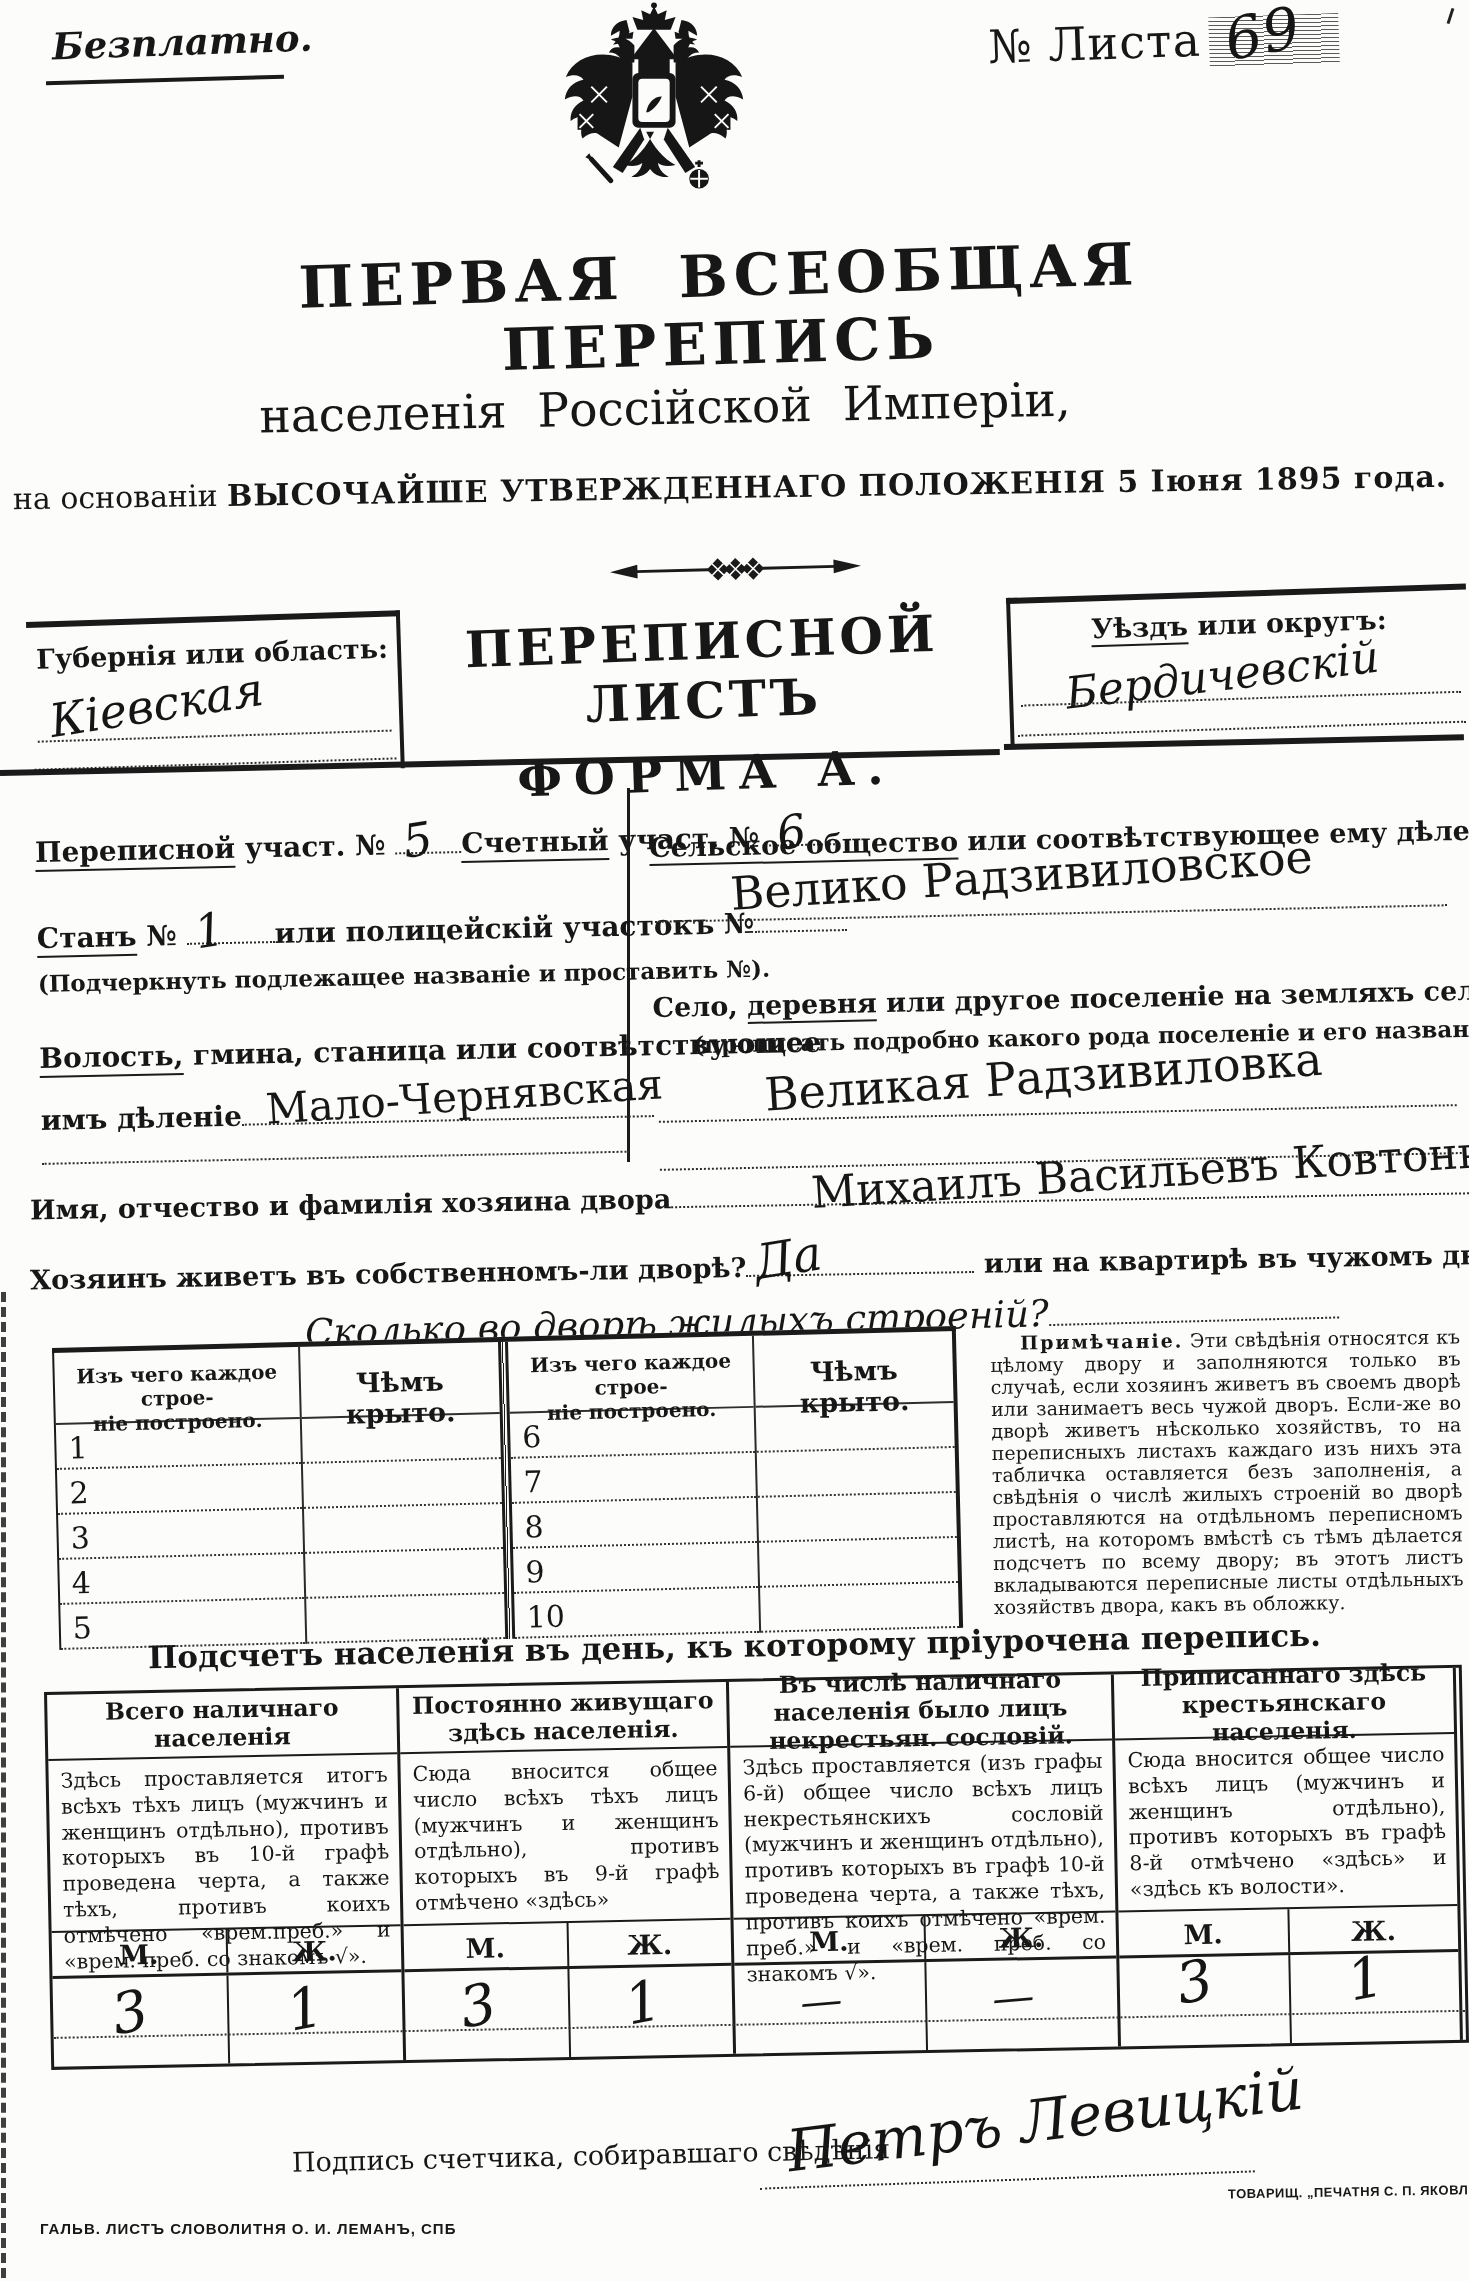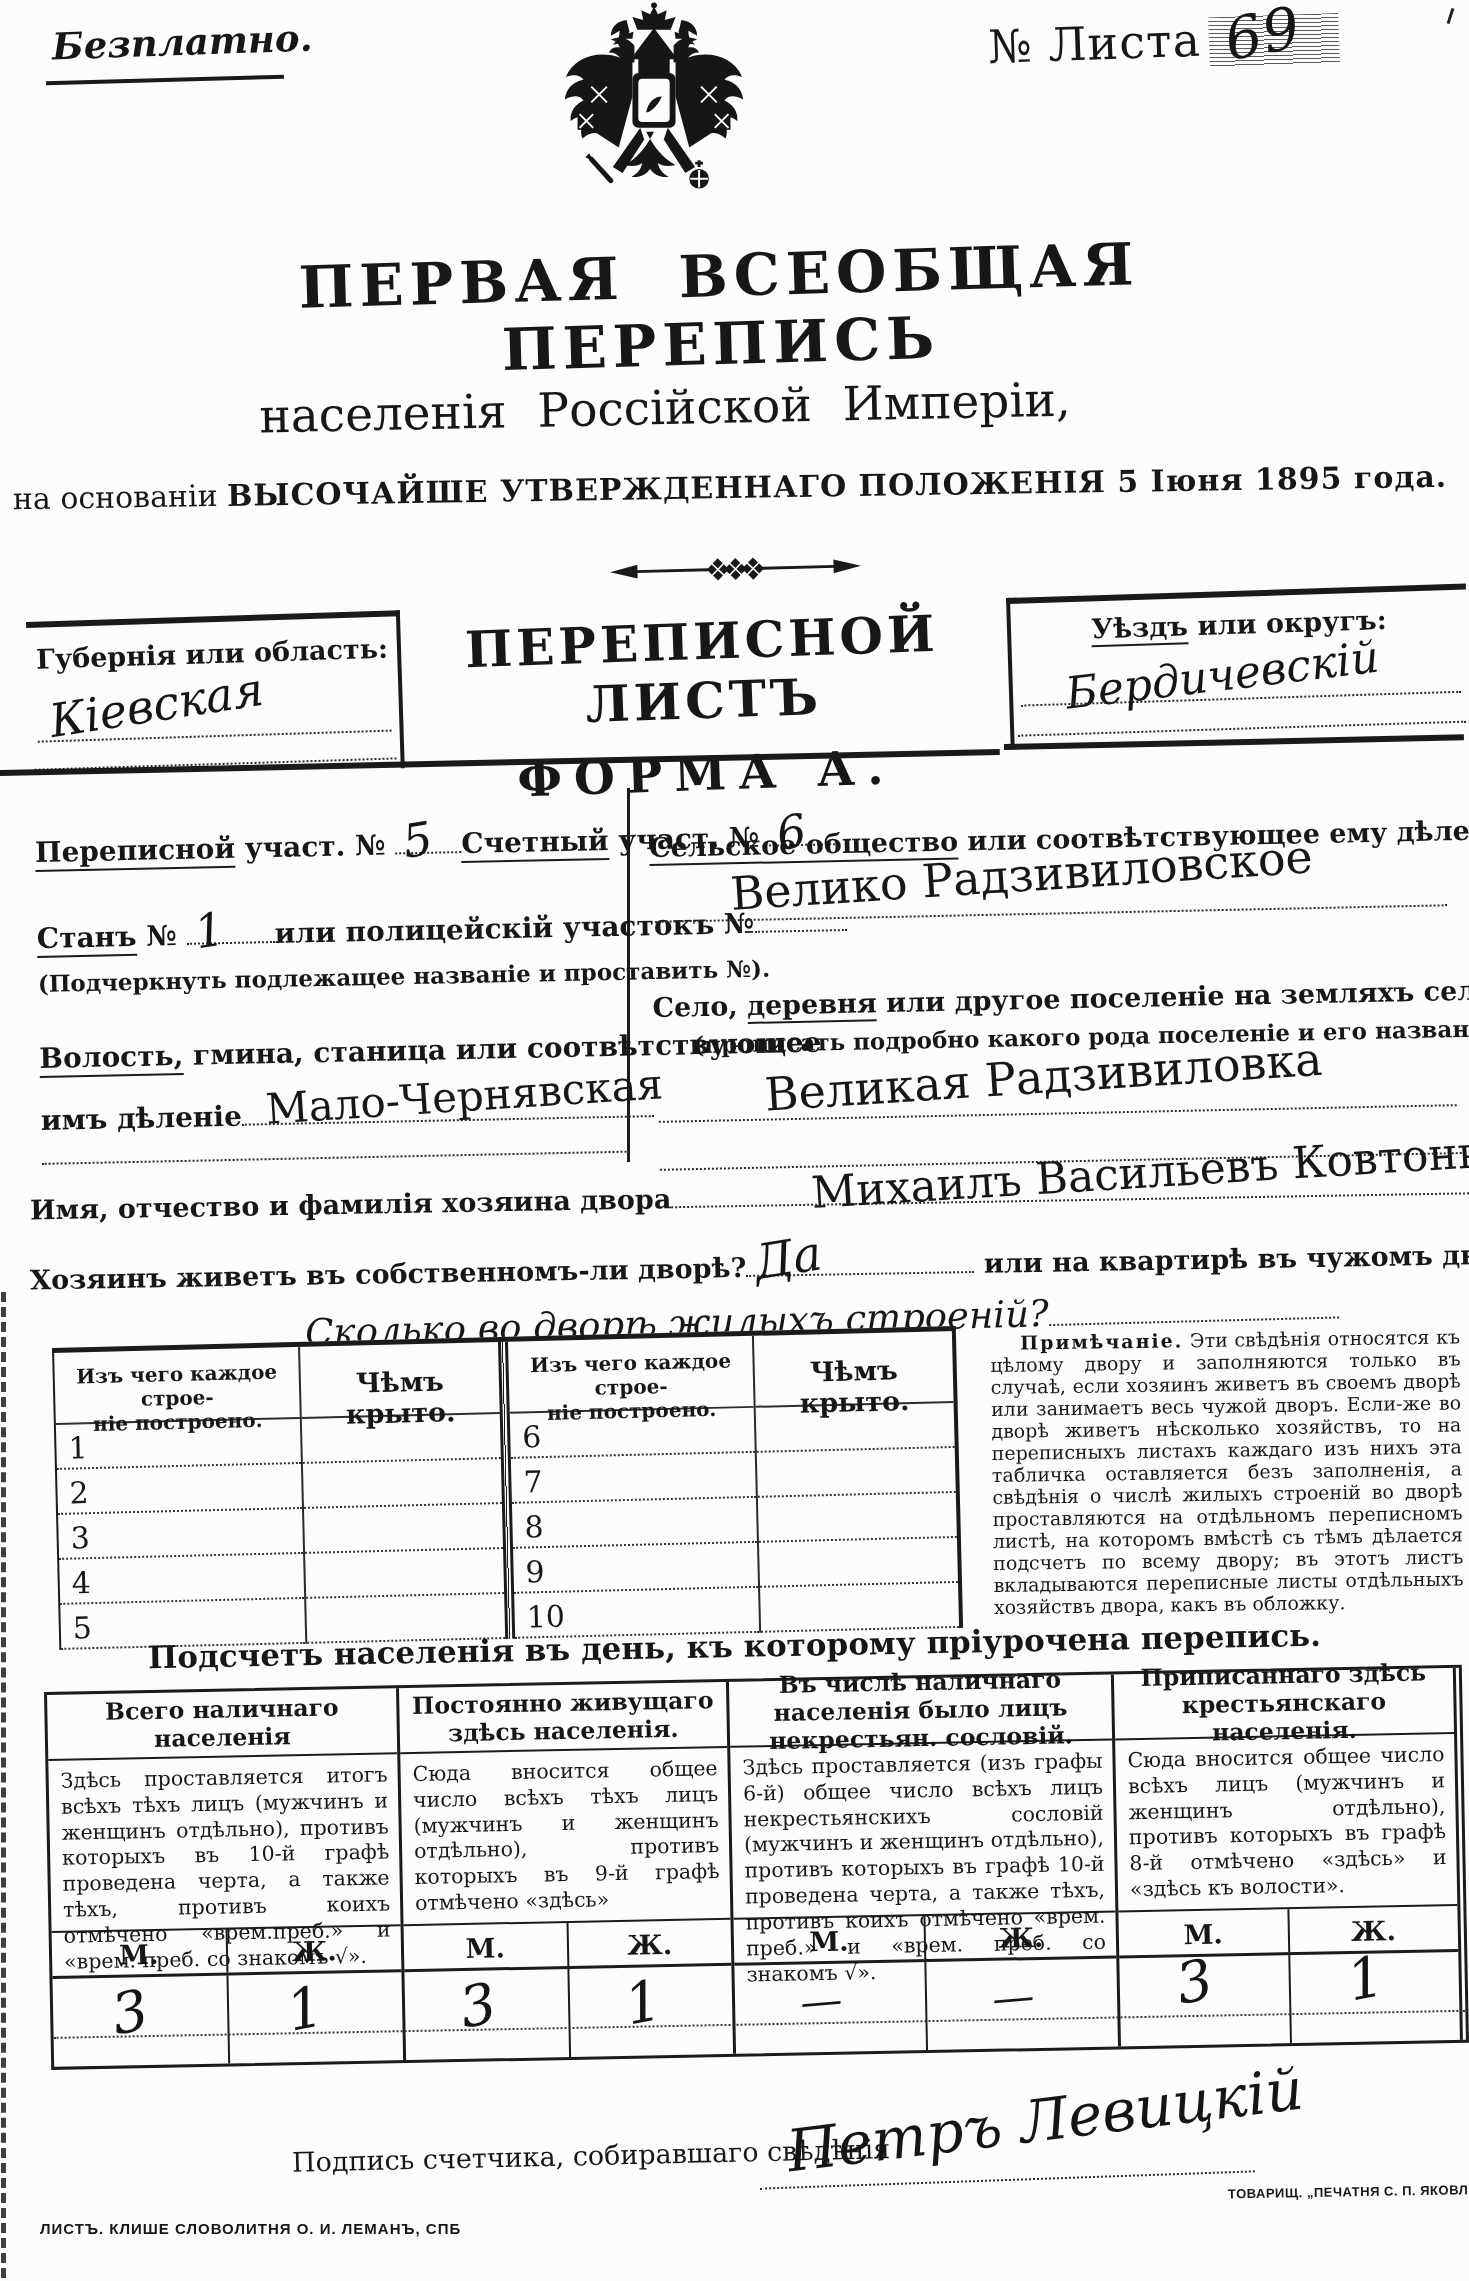--- a/index.html
+++ b/index.html
@@ -365,16 +365,16 @@
           </div>
       </div>
     </div>
     <div class="ct-dots"></div>
   </div>
 
   <div class="abs siglab">Подпись счетчика, собиравшаго свѣдѣнія</div>
   <div class="abs dline sigline"></div>
   <div class="abs hw sig">Петръ Левицкій</div>
   <div class="abs printR">ТОВАРИЩ. „ПЕЧАТНЯ С. П. ЯКОВЛЕВА“</div>
-  <div class="abs printL">ЛИСТЪ. КЛИШЕ СЛОВОЛИТНЯ О. И. ЛЕМАНЪ, СПБ</div>
+  <div class="abs printL">ГАЛЬВ. ЛИСТЪ СЛОВОЛИТНЯ О. И. ЛЕМАНЪ, СПБ</div>
   <div class="abs edge"></div>
 
 </div>
 
 </body></html>

